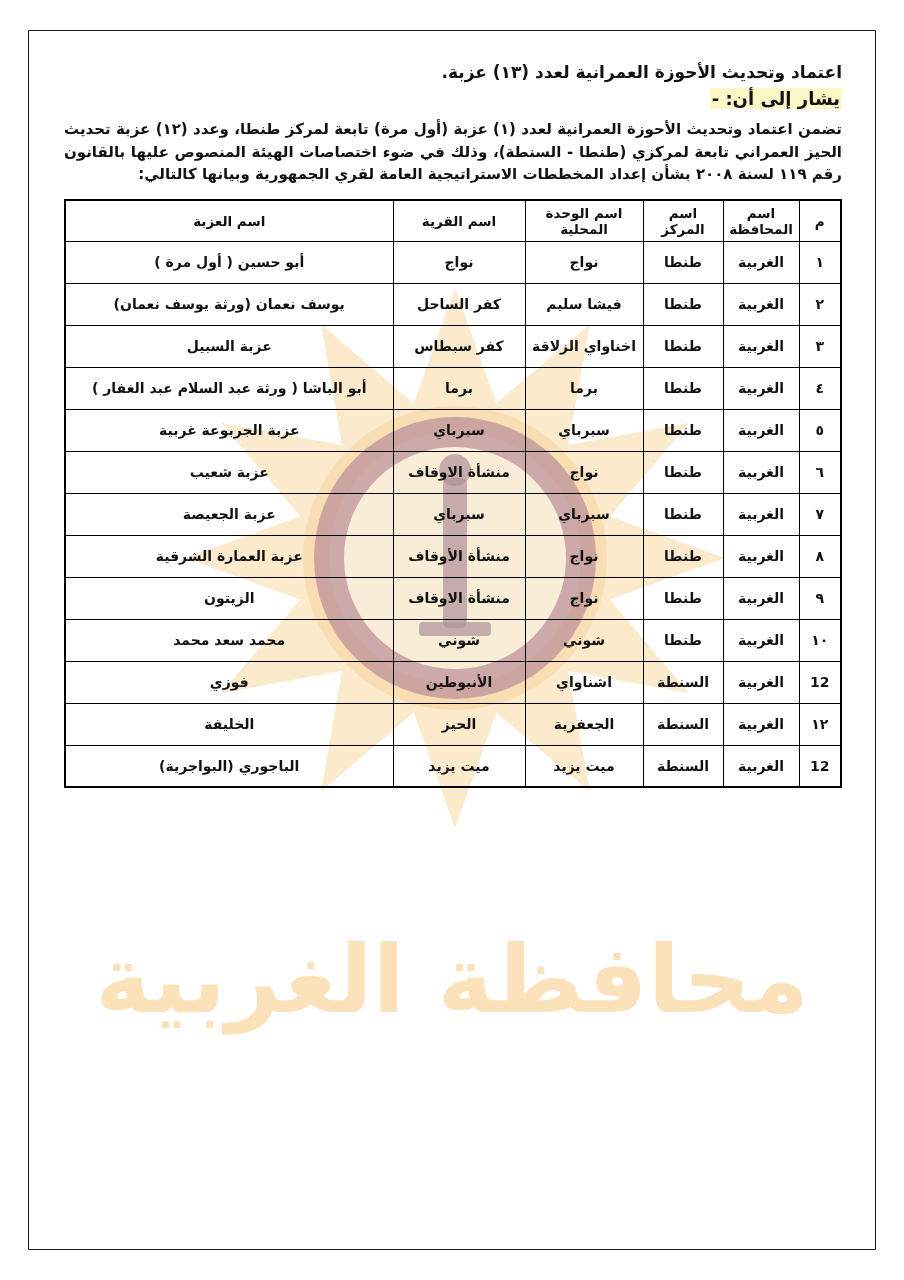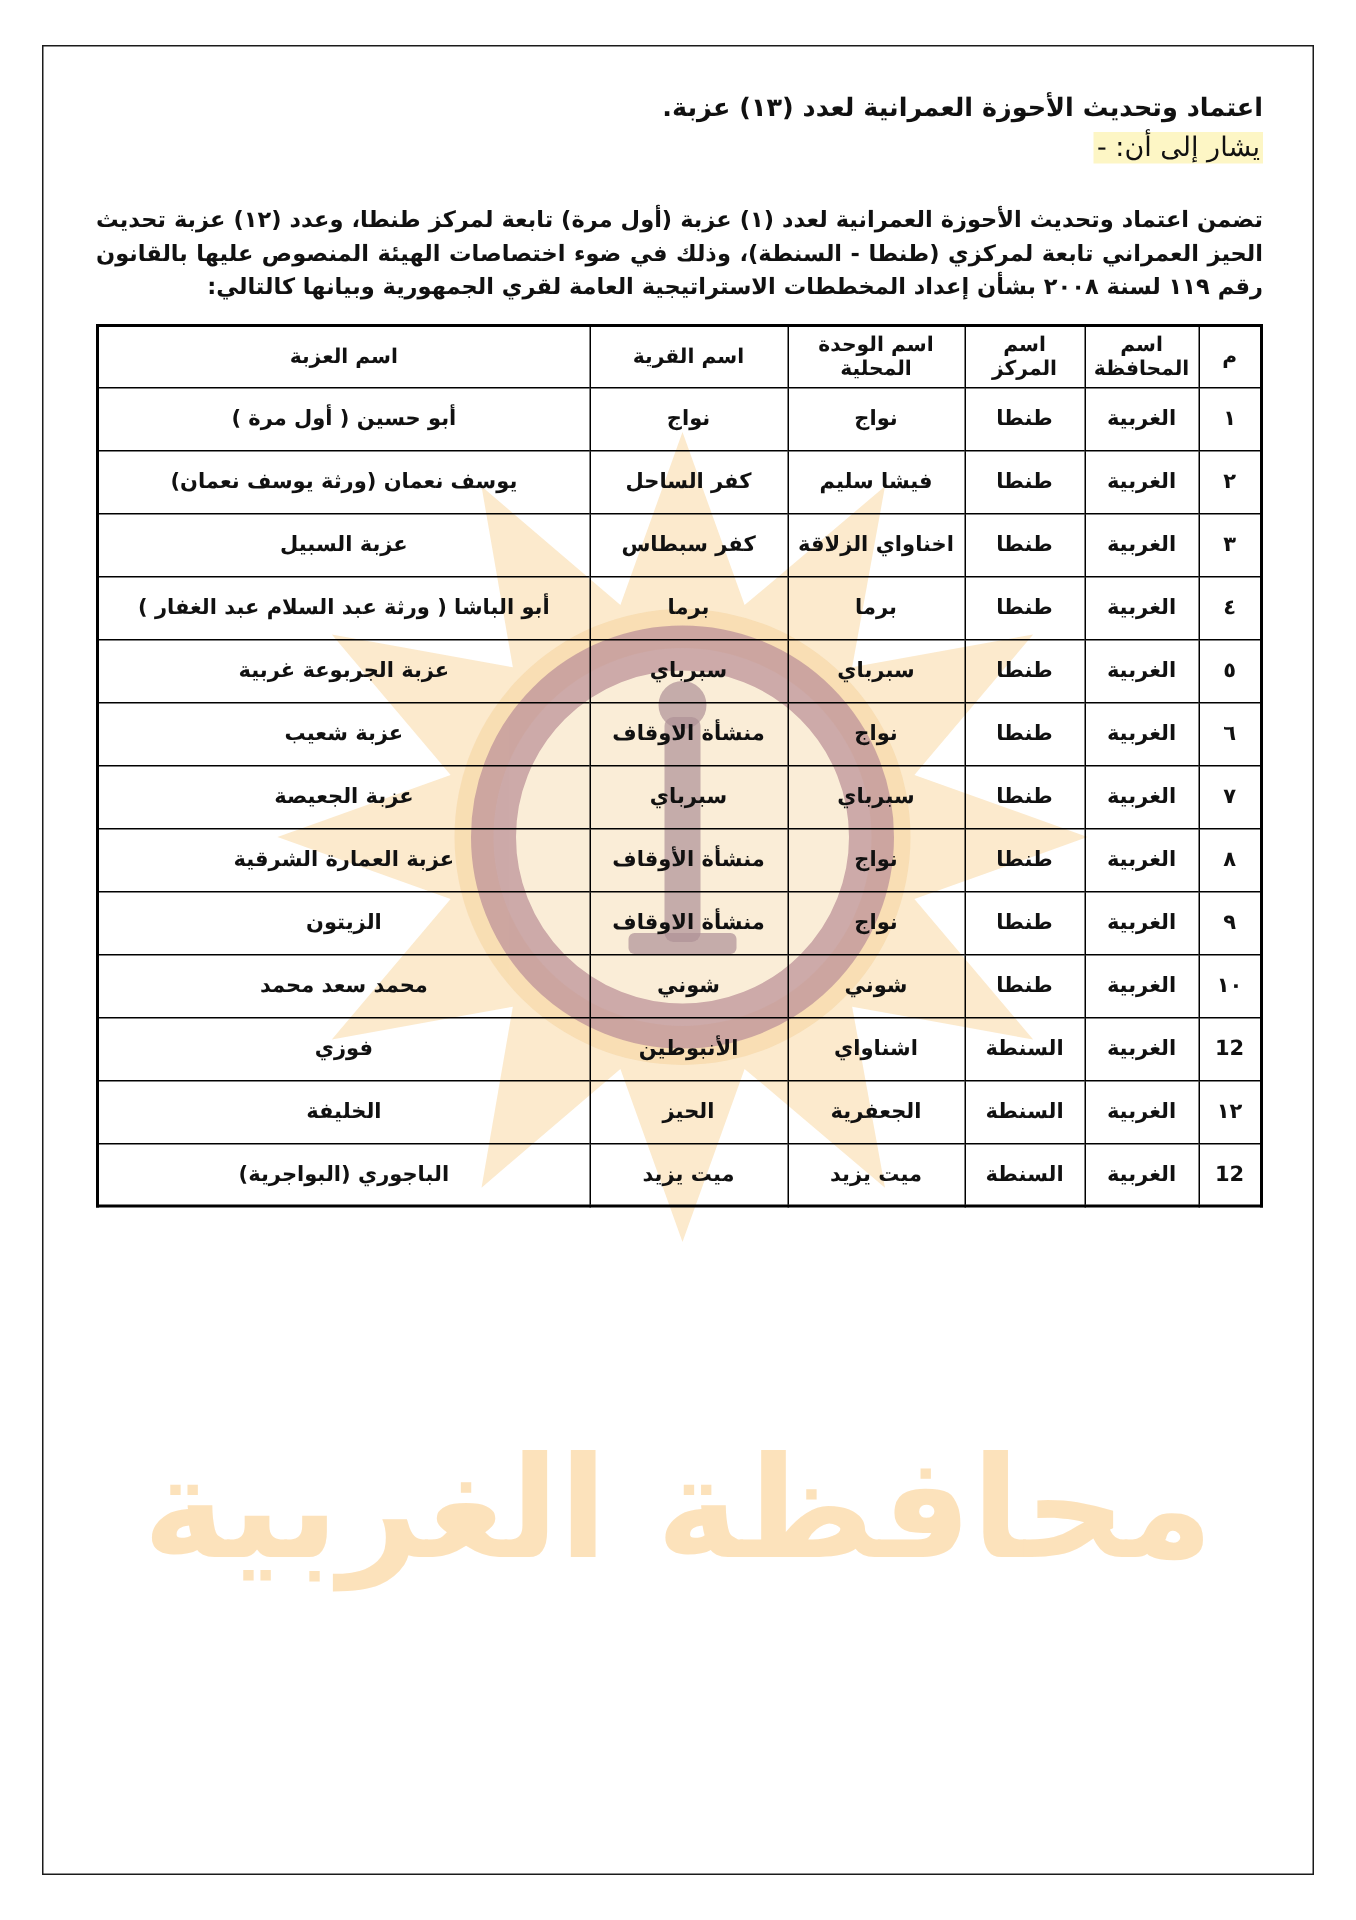--- a/index.html
+++ b/index.html
@@ -19,21 +19,21 @@
     pointer-events:none;
   }
   .watermark-seal {
     position:absolute;
     left:175px; top:278px;
     width:560px; height:560px;
     z-index:0;
   }
   .watermark-text {
     position:absolute;
-    top:952px; left:0;
+    top:925px; left:0;
     width:100%;
     text-align:center;
     direction:rtl;
     font-size:94px;
     font-weight:bold;
     color:#f9b045;
     opacity:0.36;
     letter-spacing:2px;
     z-index:0;
   }
@@ -46,32 +46,31 @@
   }
   .doc-title {
     font-size:17px;
     font-weight:bold;
     text-align:right;
     margin-bottom:6px;
   }
   .note-heading {
     display:inline-block;
     font-size:18px;
-    font-weight:normal;
+    font-weight:bold;
     background:rgba(252,243,178,0.75);
     padding:0 2px;
     margin-bottom:9px;
   }
   .intro {
     font-size:15px;
     font-weight:bold;
     text-align:justify;
     line-height:1.5;
     margin-bottom:13px;
-    margin-top:17px;
   }
   table.hamlets {
     width:100%;
     border-collapse:collapse;
     table-layout:fixed;
     border:2px solid #000;
   }
   table.hamlets th, table.hamlets td {
     border:1px solid #000;
     text-align:center;

